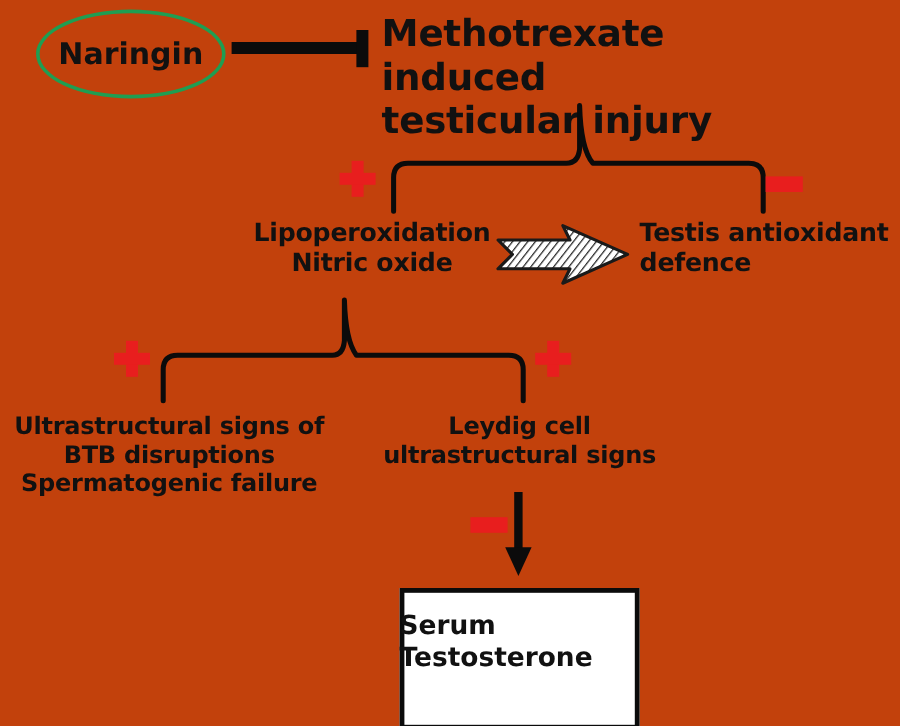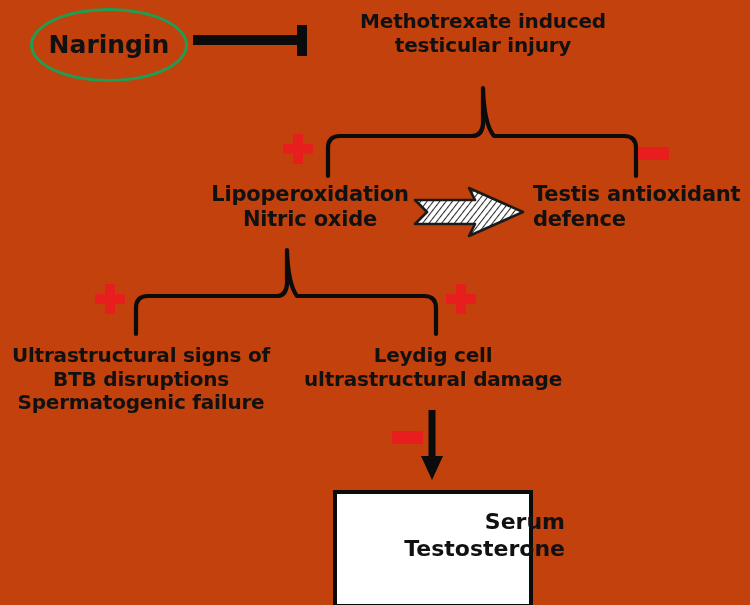--- a/index.html
+++ b/index.html
@@ -62,22 +62,22 @@
     width: 10px;
     height: 31px;
     background: #0b0b0b;
   }
 
   
   #injury-text {
     left: 318px;
     top: 10px;
     width: 330px;
-    text-align: center;
-    font-size: 20px;
+    text-align: left;
+    font-size: 31px;
   }
 
   
   .brace-svg {
     position: absolute;
     overflow: visible;
   }
   .brace-path {
     fill: none;
     stroke: #0b0b0b;
@@ -165,21 +165,21 @@
     height: 118px;
     border: 4px solid #0b0b0b;
     box-sizing: border-box;
     background: #ffffff;
   }
   #testo-label {
     position: absolute;
     left: 333px;
     top: 508px;
     width: 232px;
-    text-align: right;
+    text-align: left;
     font-size: 22px;
     font-weight: bold;
     color: #111111;
     line-height: 1.24;
     white-space: pre-line;
   }
 </style>
 </head>
 <body>
 
@@ -220,21 +220,21 @@
     <path class="brace-path" d="M2,86 L2,60 Q2,48 14,48 L143,48 Q152,48 153,36 L153,2 Q154,36 163,48 L290,48 Q302,48 302,60 L302,86"></path>
   </svg>
 
   <div class="plus" style="left:95px; top:284px;"></div>
   <div class="plus" style="left:446px; top:284px;"></div>
 
   <div id="btb-text" class="node-text">Ultrastructural signs of
 BTB disruptions
 Spermatogenic failure</div>
   <div id="leydig-text" class="node-text">Leydig cell
-ultrastructural damage</div>
+ultrastructural signs</div>
 
   <div class="minus" style="left:392px; top:431px;"></div>
   <svg id="down-arrow" viewBox="0 0 26 72">
     <line x1="13" y1="0" x2="13" y2="52" stroke="#0b0b0b" stroke-width="7"></line>
     <path d="M13,70 L2,46 L24,46 Z" fill="#0b0b0b"></path>
   </svg>
 
   <div id="testo-box"></div>
   <div id="testo-label">Serum
 Testosterone</div>

